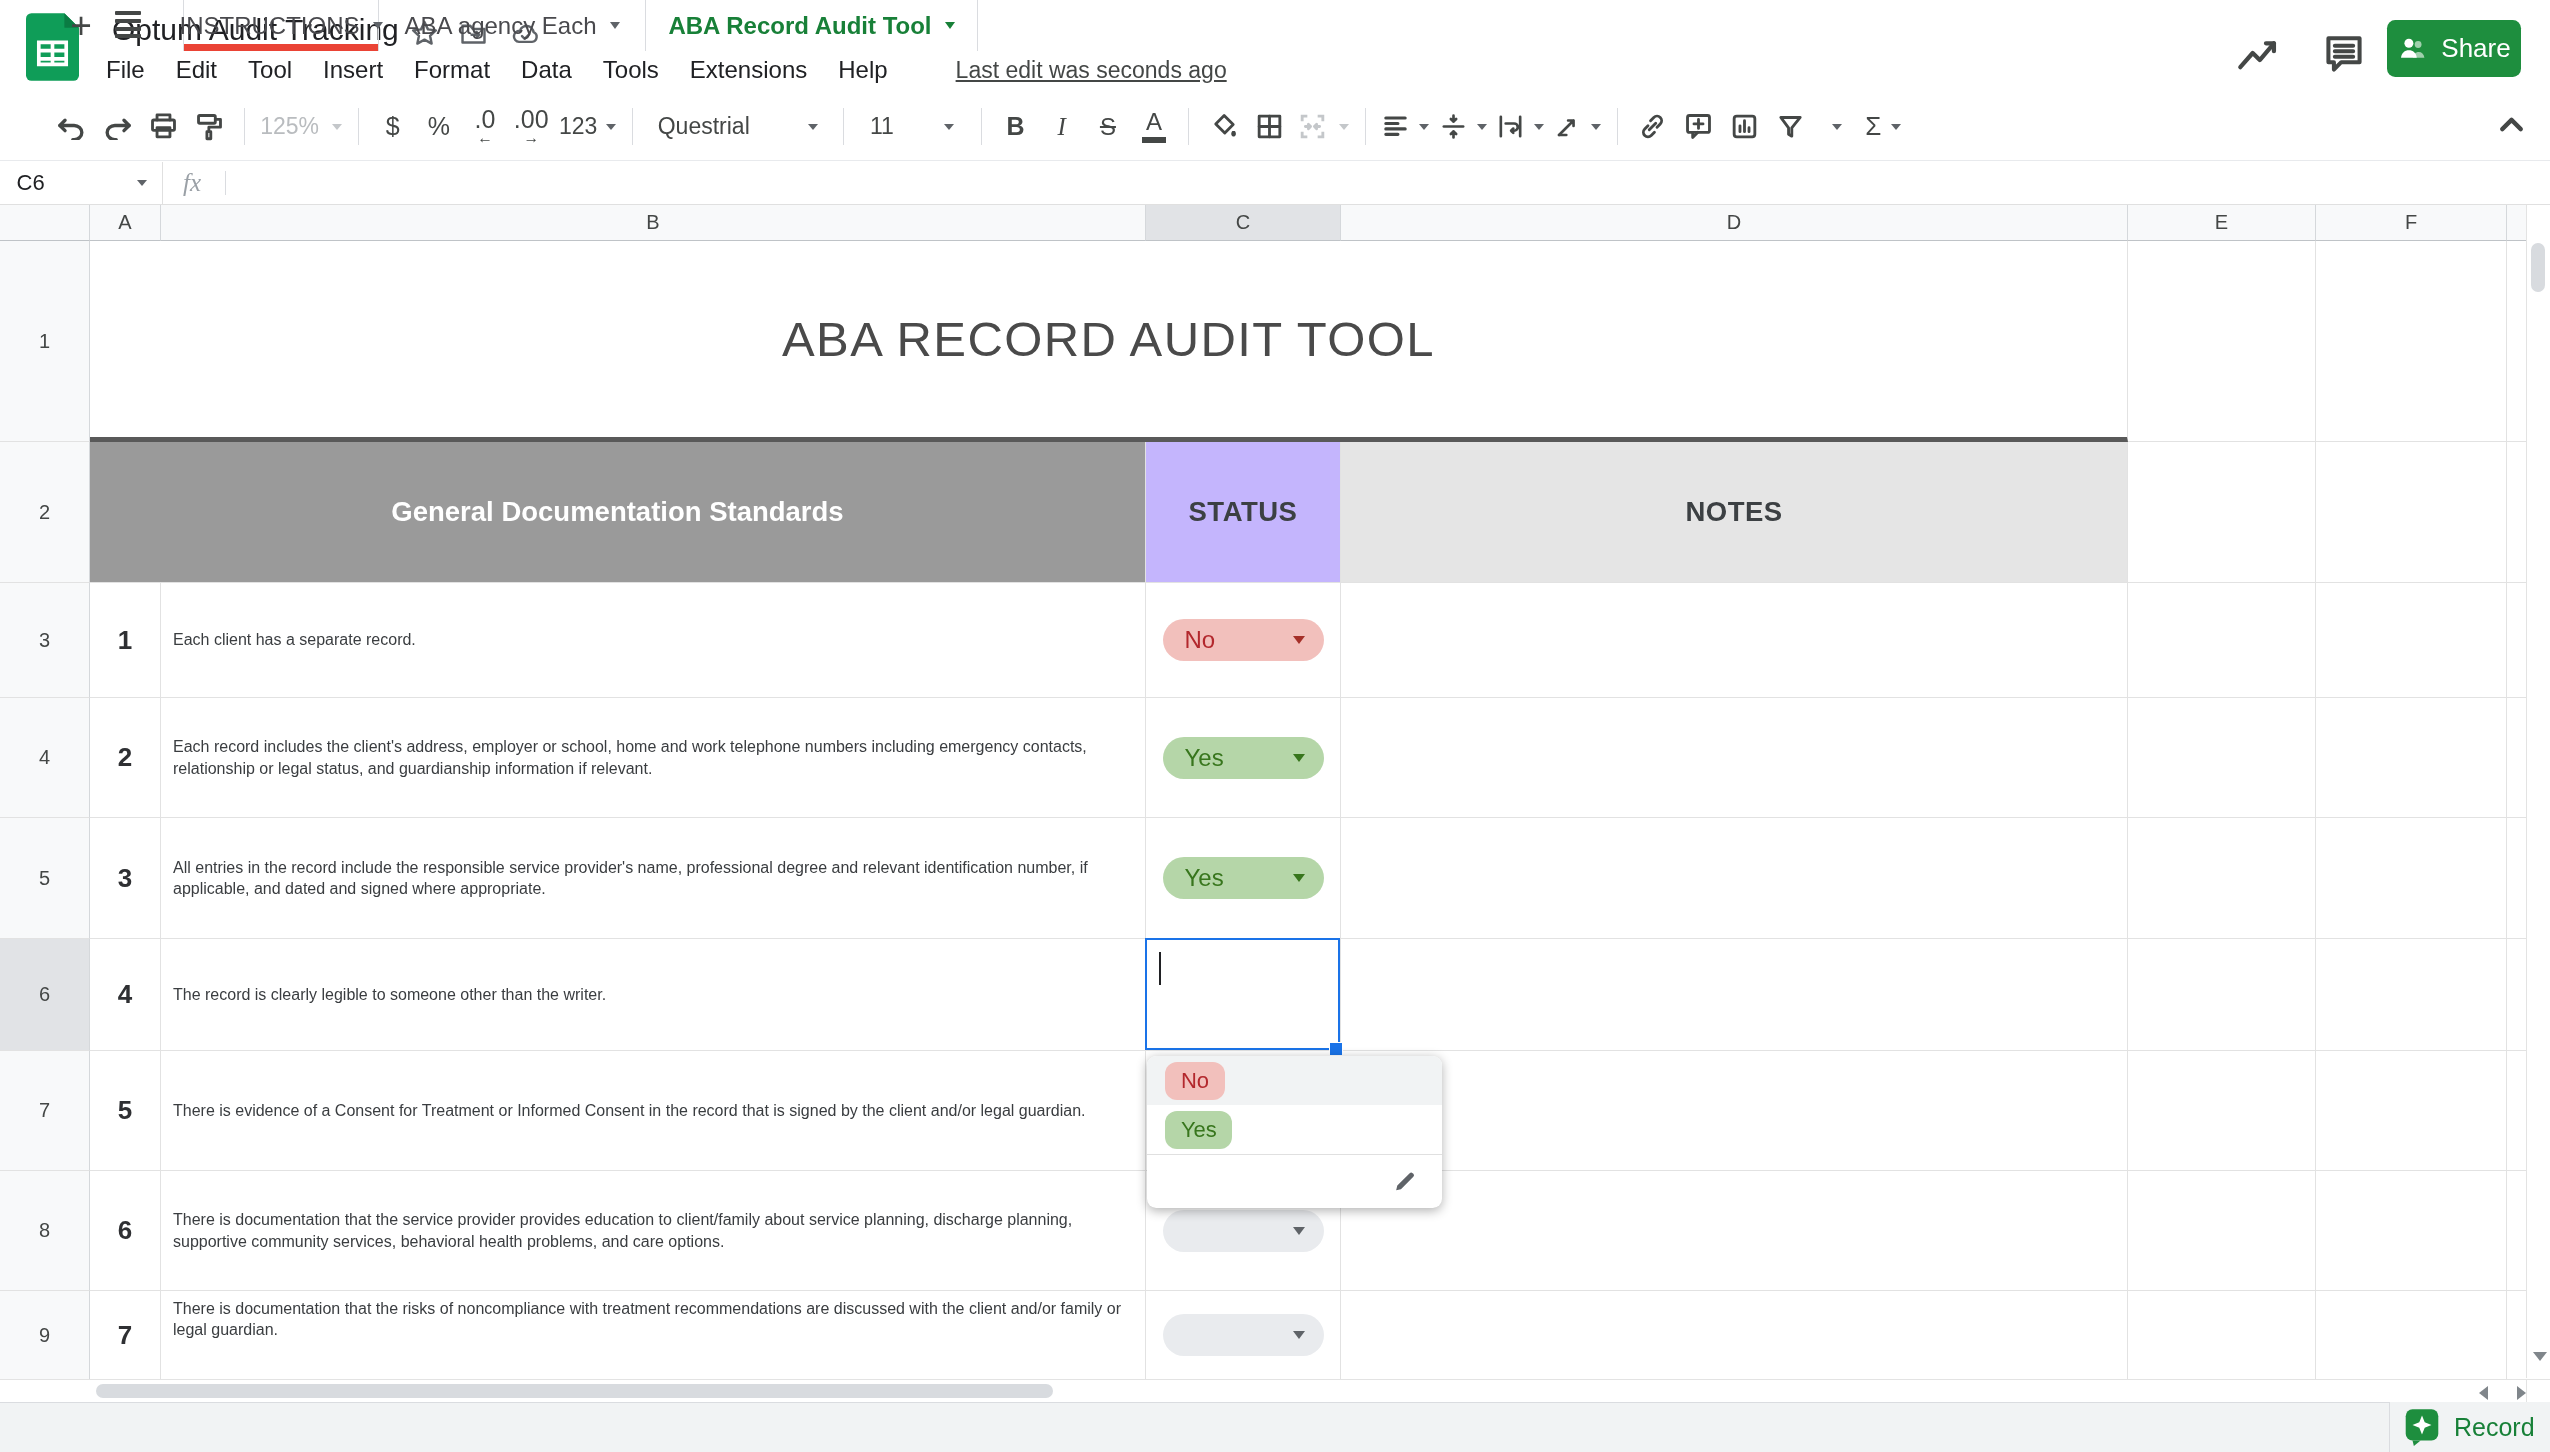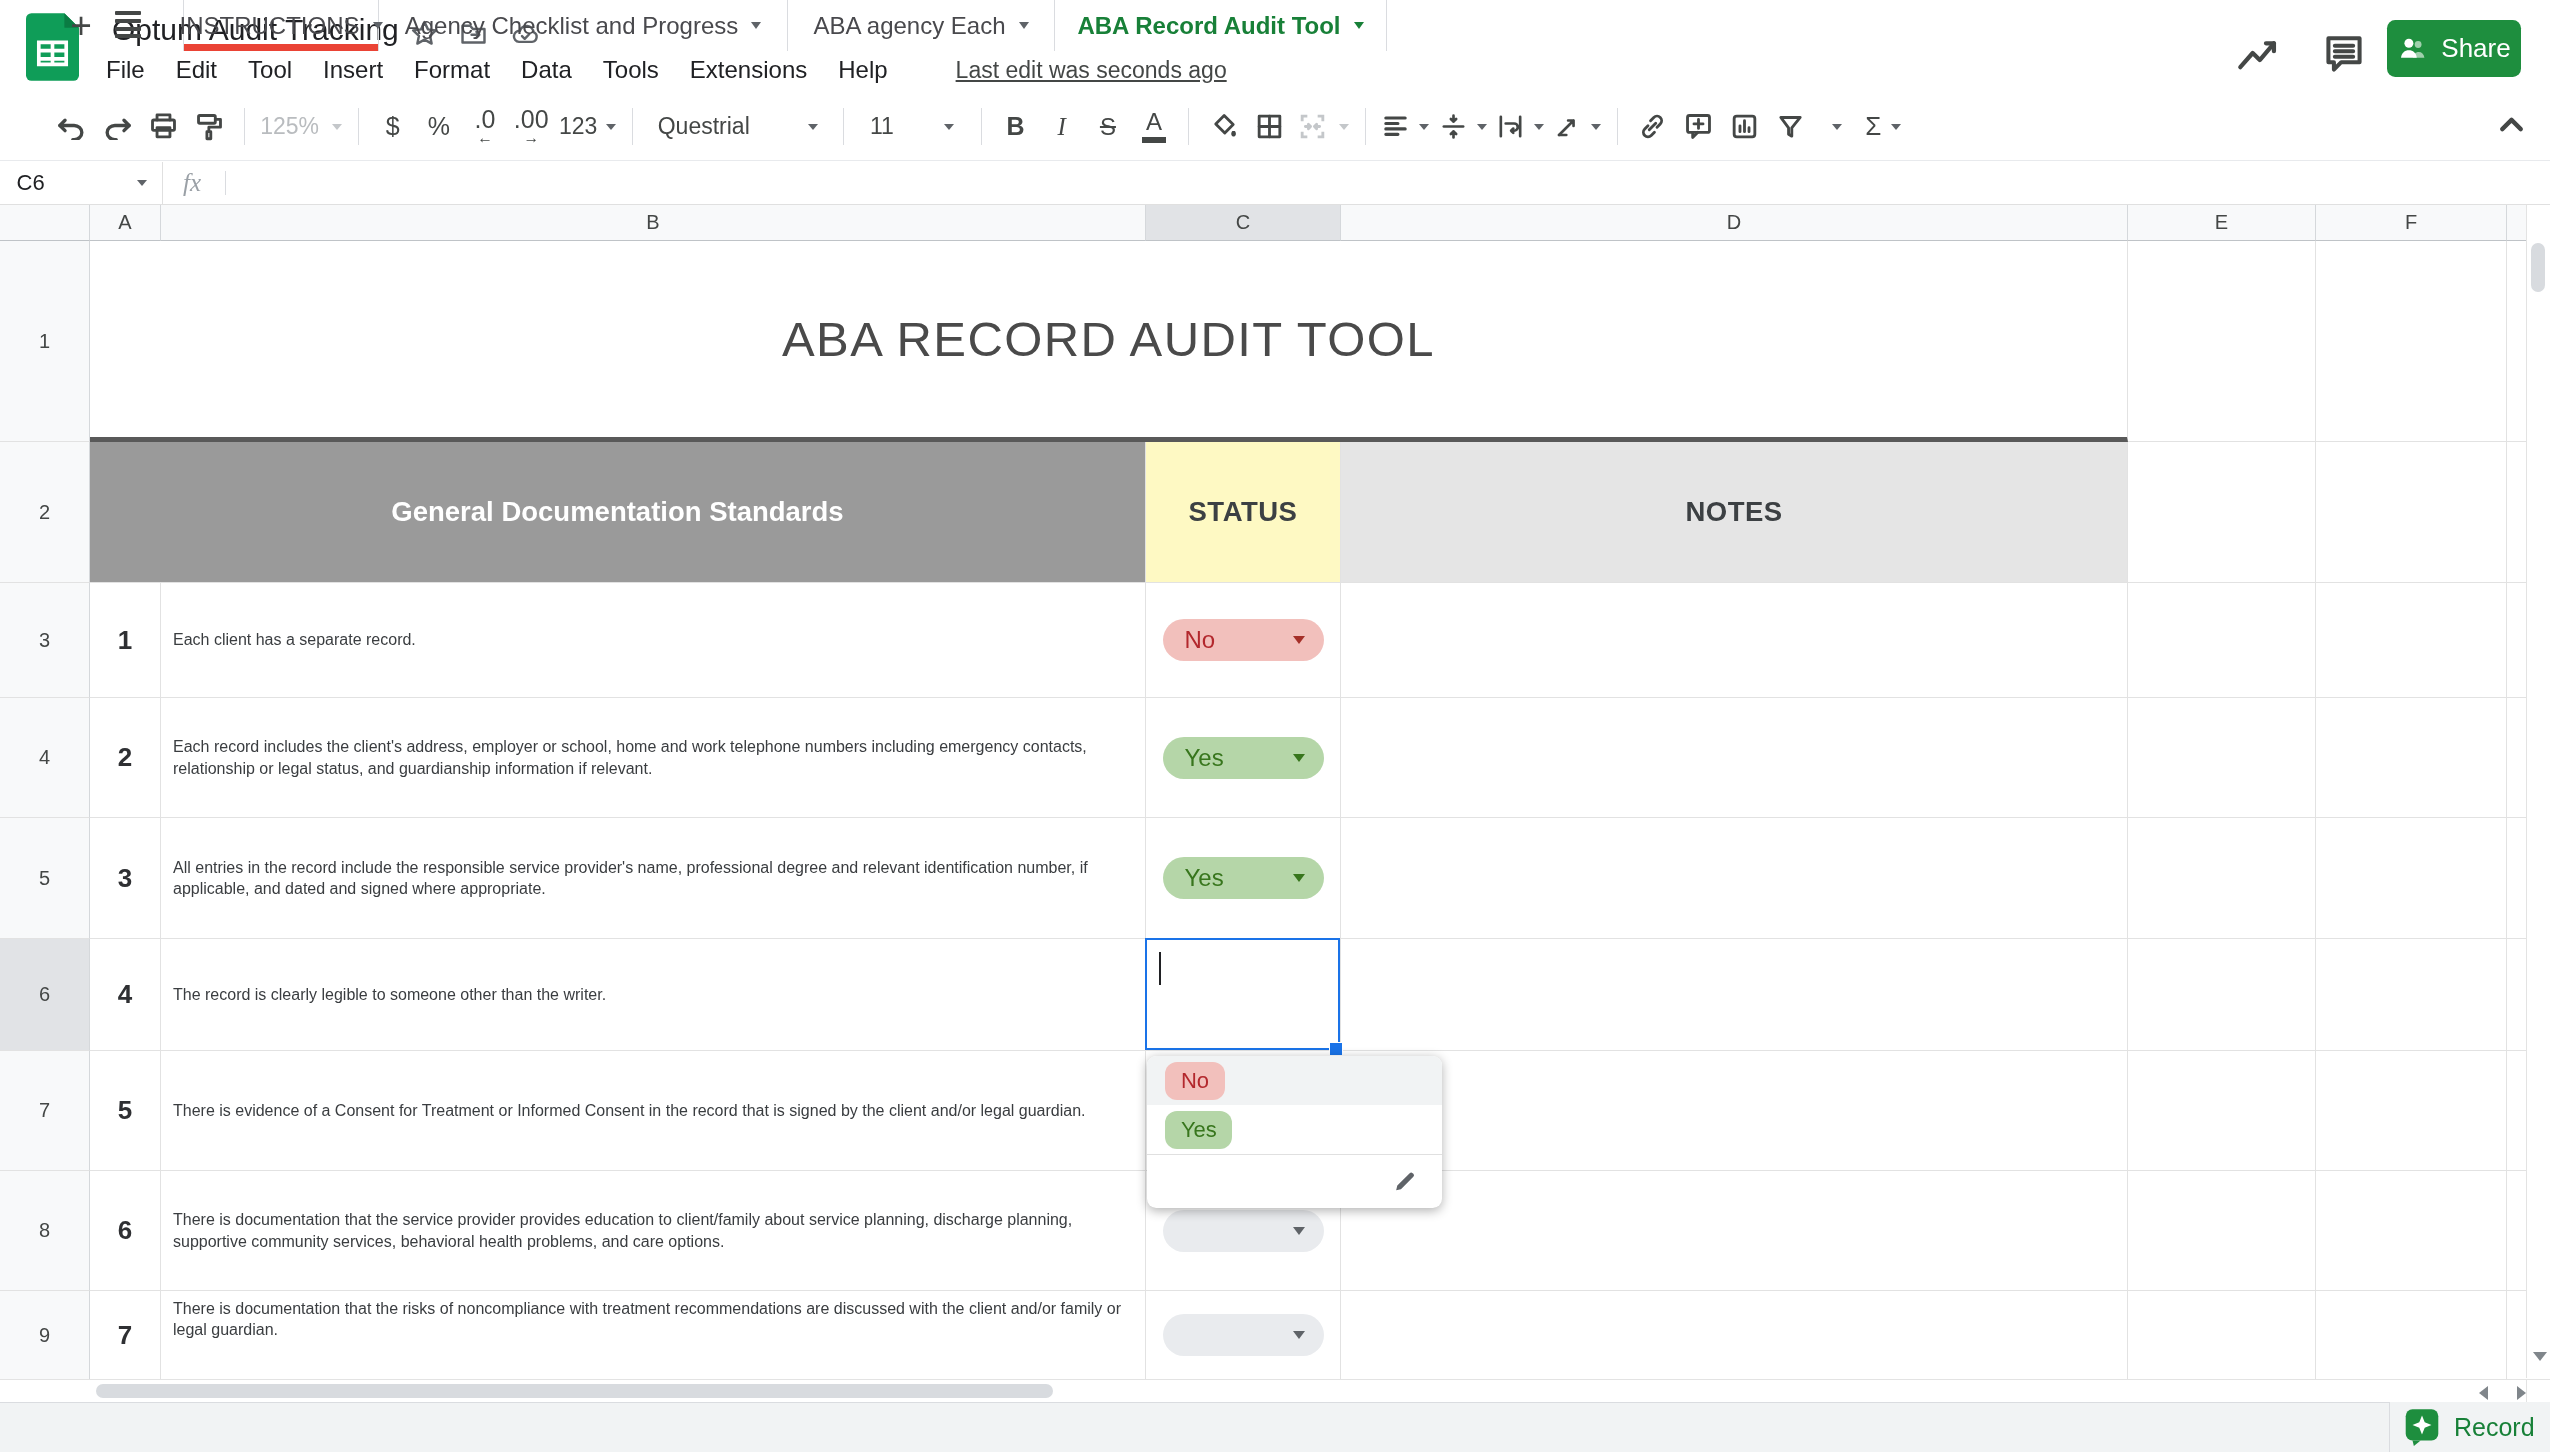--- a/index.html
+++ b/index.html
@@ -46,21 +46,21 @@
     grid-template-rows:36px 201px 141px 115px 120px 121px 112px 120px 120px 89px;}
   .hd{background:#f8f9fa;border-right:0.9px solid #d5d8db;border-bottom:0.9px solid #bfc3c7;display:flex;align-items:center;justify-content:center;font-size:20px;color:#444746;}
   .hd.sel{background:#e1e3e6;}
   .rh{background:#f8f9fa;border-right:0.9px solid #d5d8db;border-bottom:0.9px solid #e2e2e2;display:flex;align-items:center;justify-content:center;font-size:20px;color:#444746;}
   .rh.sel{background:#e1e3e6;}
   .c{background:#fff;border-right:0.9px solid #e2e2e2;border-bottom:0.9px solid #e2e2e2;box-sizing:border-box;}
   .span4{grid-column:span 4;}
   .span2{grid-column:span 2;}
   #cell-title{display:flex;align-items:center;justify-content:center;font-size:49px;font-weight:500;letter-spacing:1.4px;color:#4a4a4a;border-bottom:5.5px solid #595959;}
   .sechdr{background:#9a9a9a;color:#fff;display:flex;align-items:center;justify-content:center;font-size:27.5px;font-weight:bold;}
-  .stathdr{background:#fef9c3;color:#3c4043;display:flex;align-items:center;justify-content:center;font-size:27.5px;font-weight:bold;letter-spacing:0.5px;}
+  .stathdr{background:#c4b5fd;color:#3c4043;display:flex;align-items:center;justify-content:center;font-size:27.5px;font-weight:bold;letter-spacing:0.5px;}
   .noteshdr{background:#e5e5e5;color:#3c4043;display:flex;align-items:center;justify-content:center;font-size:27.5px;font-weight:bold;letter-spacing:0.5px;}
   .numc{display:flex;align-items:center;justify-content:center;font-size:26px;font-weight:bold;color:#2f3033;}
   .txtc{display:flex;align-items:center;padding:0 22px 0 12px;font-size:16px;line-height:1.32;color:#3a3d40;}
   .statc{display:flex;align-items:center;justify-content:center;overflow:visible;}
   .clip{overflow:hidden;align-items:flex-start;padding-top:7.3px;}
   .chip{display:flex;align-items:center;justify-content:space-between;width:161px;height:42px;border-radius:22px;padding:0 18.3px 0 22px;box-sizing:border-box;font-size:24px;}
   .chip-no{background:#f2c0bc;color:#b3282d;}
   .chip-no .tri{border-top-color:#a52f28;}
   .chip-yes{background:#b5d6a8;color:#38761d;}
   .chip-yes .tri{border-top-color:#38761d;}
@@ -497,24 +497,20 @@
       <i></i>
       <i></i>
       <i></i>
     </div>
   <div id="tabs">
     <div class="tab" style="width:196px">
       <span>INSTRUCTIONS</span>
         <span class="tri"></span>
       <div id="tab-colorbar"></div>
     </div>
-    <div class="tab" style="width:409px">
-      <span>Agency Checklist and Progress</span>
-        <span class="tri"></span>
-    </div>
     <div class="tab" style="width:267px">
       <span>ABA agency Each</span>
         <span class="tri"></span>
     </div>
     <div class="tab active" style="width:332px">
       <span>ABA Record Audit Tool</span>
         <span class="tri"></span>
     </div>
   </div>
   <div id="explore">

